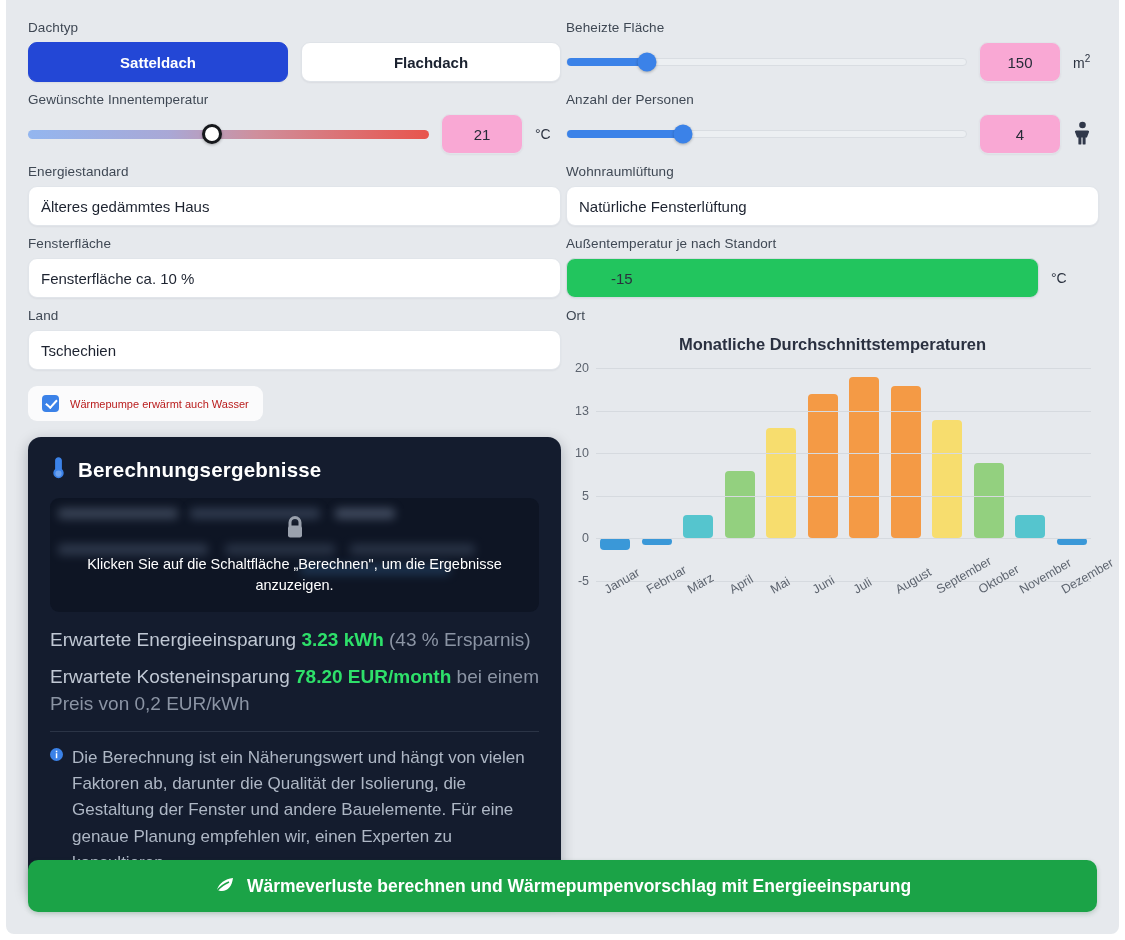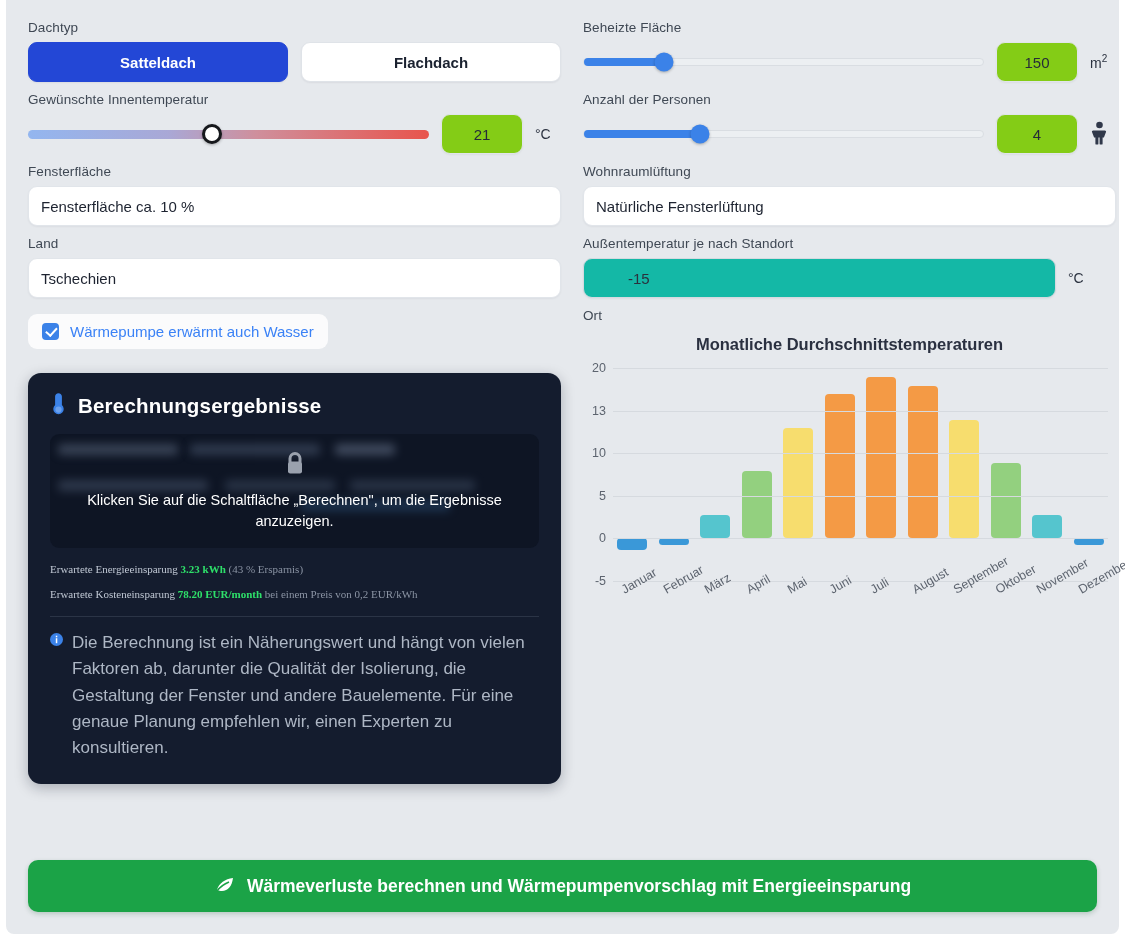--- a/index.html
+++ b/index.html
@@ -15,21 +15,21 @@
     background: #e6e9ed;
     border-radius: 0 0 14px 14px;
     border: 6px solid #ffffff;
     border-top: 0;
     padding: 20px 22px 0 22px;
   }
 
   .grid {
     display: grid;
     grid-template-columns: 533px 533px;
-    column-gap: 22px;
+    column-gap: 5px;
   }
 
   .field { margin-bottom: 10px; }
   .label {
     font-size: 13.5px;
     color: #3f4854;
     margin-bottom: 7px;
     letter-spacing: .1px;
   }
 
@@ -75,63 +75,63 @@
     height: 9px; border: none;
     background: linear-gradient(90deg,#93b6ef 0%, #a9a8d6 35%, #cf8f9c 57%, #e8544c 100%);
   }
   .knob.temp-knob {
     width: 20px; height: 20px; background: #ffffff;
     border: 3.5px solid #16181c; box-shadow: 0 1px 3px rgba(0,0,0,.3);
   }
 
   .numbox {
     width: 82px; height: 40px; border-radius: 9px;
-    background: #84cc16; border: 1px solid #e1e5ea;
+    background: #f9a8d4; border: 1px solid #e1e5ea;
     display: flex; align-items: center; justify-content: center;
     font-size: 15px; color: #262c38;
     box-shadow: 0 1px 2px rgba(16,24,40,.05);
   }
   .unit { font-size: 14px; color: #2b3240; min-width: 26px; }
   .unit sup { font-size: 10px; vertical-align: super; }
 
   
   .select, .textinput {
     width: 100%; height: 40px; border-radius: 9px;
     background: #ffffff; border: 1px solid #e1e5ea;
     display: flex; align-items: center;
     padding: 0 12px; font-size: 15px; color: #1d2330;
     box-shadow: 0 1px 2px rgba(16,24,40,.05);
     cursor: pointer;
   }
   .textinput.readonly {
-    background: #14b8a6; border-color: #d5dae0; color: #2a313d; cursor: text; padding-left: 44px;
+    background: #22c55e; border-color: #d5dae0; color: #2a313d; cursor: text; padding-left: 44px;
   }
   .inline { display: flex; align-items: center; gap: 12px; }
 
   
   .checkwrap {
     display: inline-flex; align-items: center; gap: 11px;
     background: #fbfbfc; border-radius: 9px;
     padding: 9px 14px; margin-top: 6px;
   }
   .checkbox {
     width: 17px; height: 17px; border-radius: 4px;
     background: #3b82e8; position: relative; cursor: pointer;
     flex-shrink: 0;
   }
   .checkbox::after {
     content: ""; position: absolute; left: 5.5px; top: 2px;
     width: 4.5px; height: 9px; border: solid #fff;
     border-width: 0 2px 2px 0; transform: rotate(42deg);
   }
-  .checklabel { font-size: 15px; color: #3b82f6; }
+  .checklabel { font-size: 11px; color: #b91c1c; }
 
   
   .results {
-    margin-top: 24px;
+    margin-top: 16px;
     background: #141c2e;
     border-radius: 13px;
     padding: 19px 22px 22px 22px;
     width: 533px;
     min-height: 333px;
     box-shadow: 0 4px 14px rgba(10,18,35,.28);
   }
   .res-head { display: flex; align-items: center; gap: 11px; margin-bottom: 14px; }
   .res-title { color: #ffffff; font-size: 20.5px; font-weight: bold; letter-spacing: .2px; }
   .locked {
@@ -149,21 +149,21 @@
   }
   .lock-icon {
     position: relative; z-index: 3;
     display: block; margin: -10px auto 8px auto;
   }
   .locked-text {
     position: relative; z-index: 3;
     color: #ffffff; font-size: 14.5px; font-weight: normal; line-height: 1.45;
   }
   .res-line {
-    font-size: 11px; color: #c0c8d4; margin-bottom: 9px; line-height: 1.45; font-family: Liberation Serif, serif;
+    font-size: 19px; color: #c0c8d4; margin-bottom: 9px; line-height: 1.45;
   }
   .res-line .hl { color: #2ee06a; font-weight: bold; }
   .res-line .dim { color: #8b94a4; font-weight: normal; }
   .divider { height: 1px; background: #2b3446; margin: 13px 0 13px 0; }
   .note { display: flex; gap: 9px; }
   .note-icon { flex-shrink: 0; margin-top: 2px; }
   .note-text { font-size: 17px; color: #aeb7c5; line-height: 1.55; }
 
   
   .chart-box { width: 533px; margin-top: 12px; }
@@ -226,20 +226,24 @@
           <div class="track-wrap">
             <div class="track temp">
               <div class="knob temp-knob" id="knob-temp" style="left: 46%;"></div>
             </div>
           </div>
           <div class="numbox">21</div>
           <div class="unit">°C</div>
         </div>
       </div>
 
+      <div class="field">
+        <div class="label">Energiestandard</div>
+        <div class="select">Älteres gedämmtes Haus</div>
+      </div>
 
       <div class="field">
         <div class="label">Fensterfläche</div>
         <div class="select">Fensterfläche ca. 10 %</div>
       </div>
 
       <div class="field">
         <div class="label">Land</div>
         <div class="select">Tschechien</div>
       </div>

